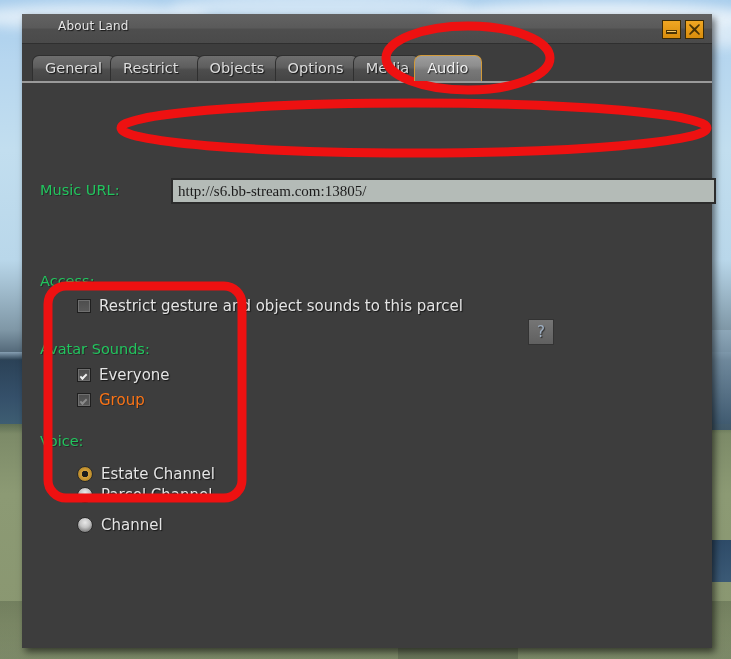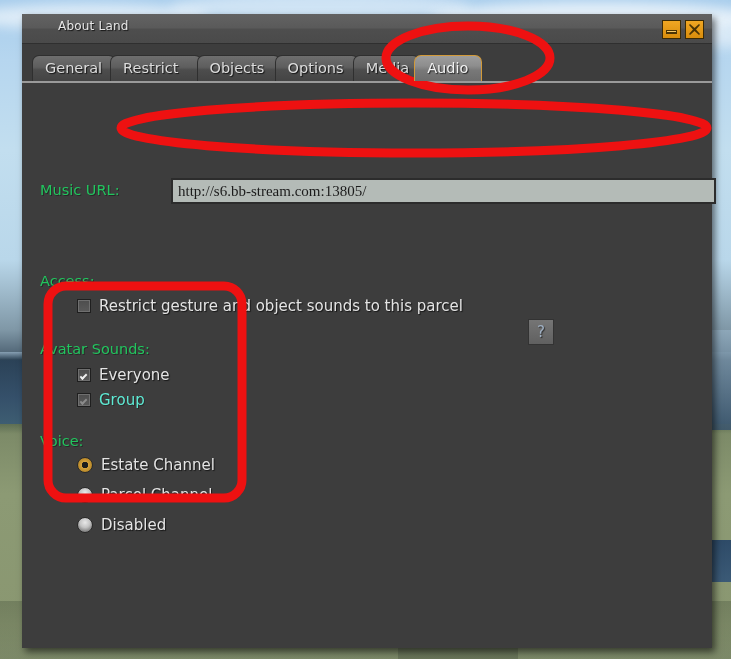--- a/index.html
+++ b/index.html
@@ -216,21 +216,21 @@
     border-bottom: 2.4px solid #f0f0f0;
     transform: rotate(-45deg);
     box-shadow: none;
   }
   .checkbox.checked.dim:after { border-color: #8b8b8b; }
   .chk-label {
     color: #e4e4e4;
     font-size: 15px;
     text-shadow: 1px 1px 1px rgba(0,0,0,.65);
   }
-  .chk-label.dim { color: #5eead4; text-shadow: 1px 1px 0 rgba(0,0,0,.3); }
+  .chk-label.dim { color: #f97316; text-shadow: 1px 1px 0 rgba(0,0,0,.3); }
 
   #help-btn {
     position: absolute;
     left: 506px; top: 236px;
     width: 26px; height: 26px;
     background: linear-gradient(to bottom, #757575, #606060);
     border: 1px solid #333;
     color: #9fb0c3;
     font-size: 15px;
     line-height: 24px;
@@ -241,21 +241,21 @@
 
   
   .radio-row {
     position: absolute;
     left: 55px;
     display: flex;
     align-items: center;
     gap: 8px;
     cursor: pointer;
   }
-  #row-estate   { top: 373px; text-align: center; }
+  #row-estate   { top: 382px; text-align: center; }
   #row-parcel   { top: 403px; }
   #row-disabled { top: 433px; }
 
   .radio {
     width: 16px; height: 16px;
     border-radius: 50%;
     background: radial-gradient(circle at 50% 32%, #e8e8e8 0%, #c4c4c4 42%, #8f8f8f 70%, #6b6b6b 100%);
     border: 1px solid #2a2a2a;
     position: relative;
     flex: none;
@@ -363,21 +363,21 @@
       <span class="radio-label">Estate Channel</span>
     </div>
 
     <div class="radio-row" id="row-parcel">
       <span class="radio"></span>
       <span class="radio-label">Parcel Channel</span>
     </div>
 
     <div class="radio-row" id="row-disabled">
       <span class="radio"></span>
-      <span class="radio-label">Disabled</span>
+      <span class="radio-label">Channel</span>
     </div>
 
   </div>
 </div>
 
 <svg id="annotations" width="731" height="659" viewBox="0 0 731 659">
   <ellipse cx="468" cy="58" rx="82" ry="32" fill="none" stroke="#ee1111" stroke-width="9"></ellipse>
   <ellipse cx="414" cy="128" rx="293" ry="25" fill="none" stroke="#ee1111" stroke-width="9"></ellipse>
   <rect x="48" y="286" width="194" height="212" rx="18" ry="18" fill="none" stroke="#ee1111" stroke-width="9"></rect>
 </svg>

